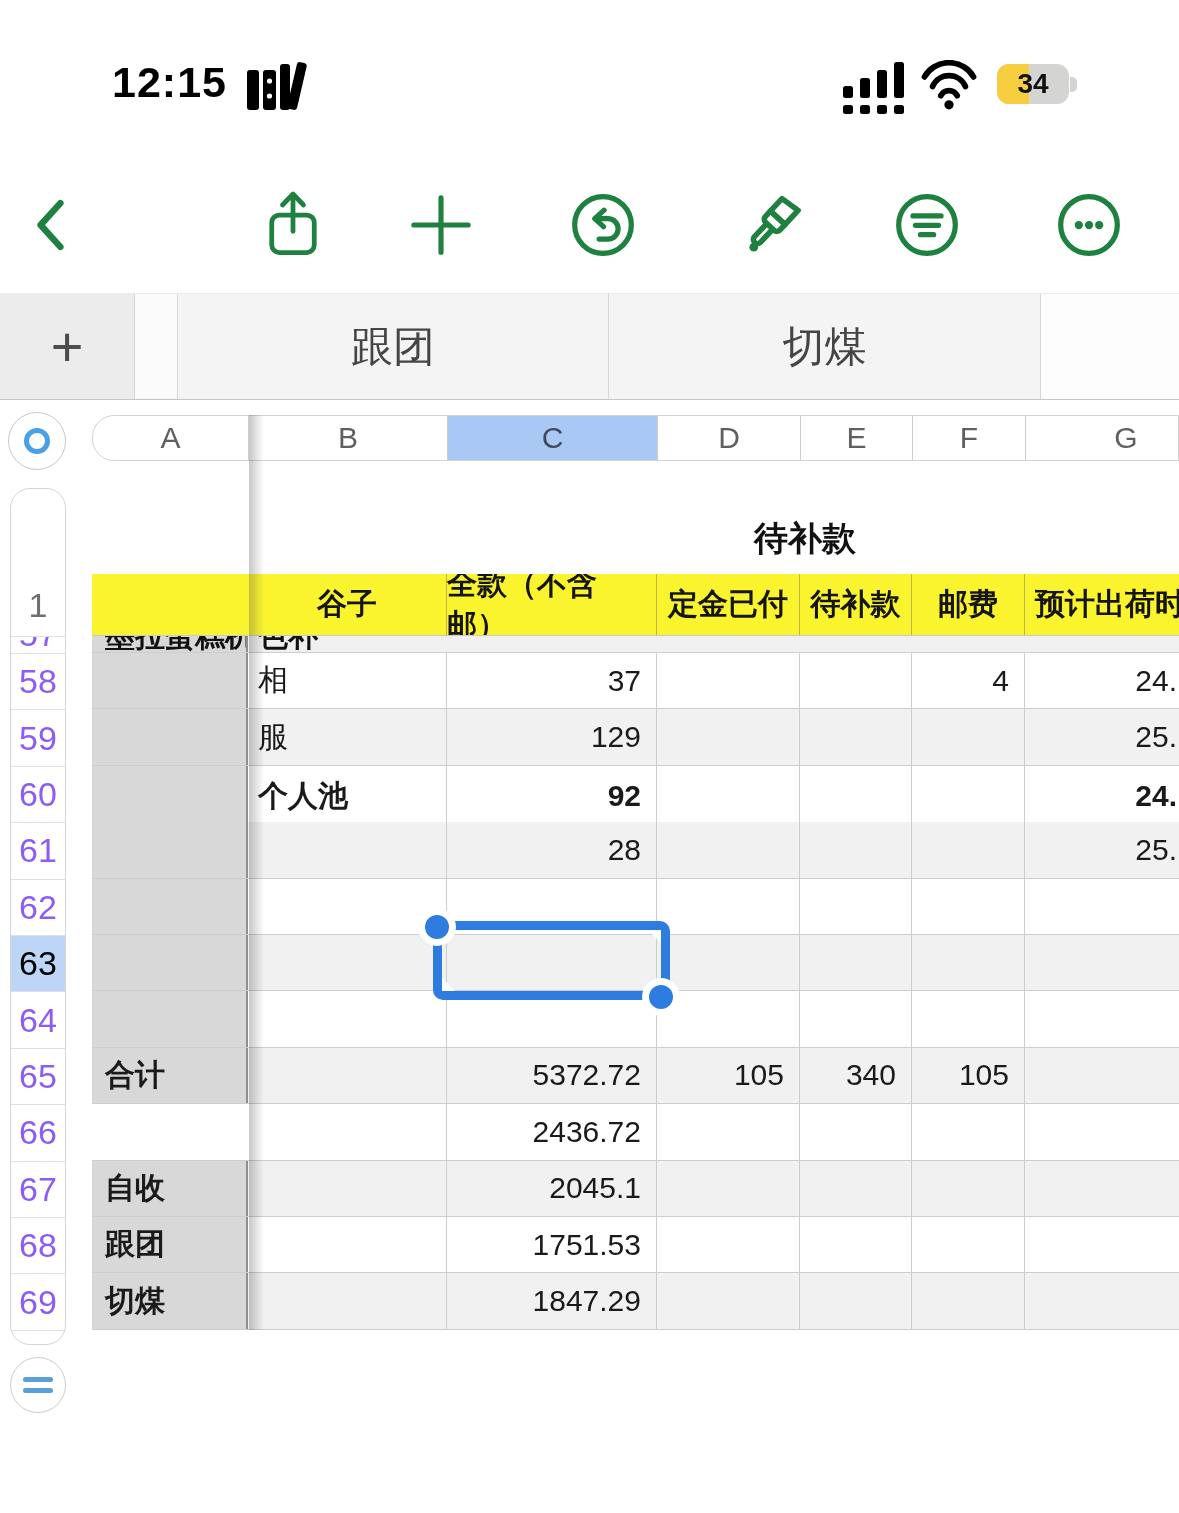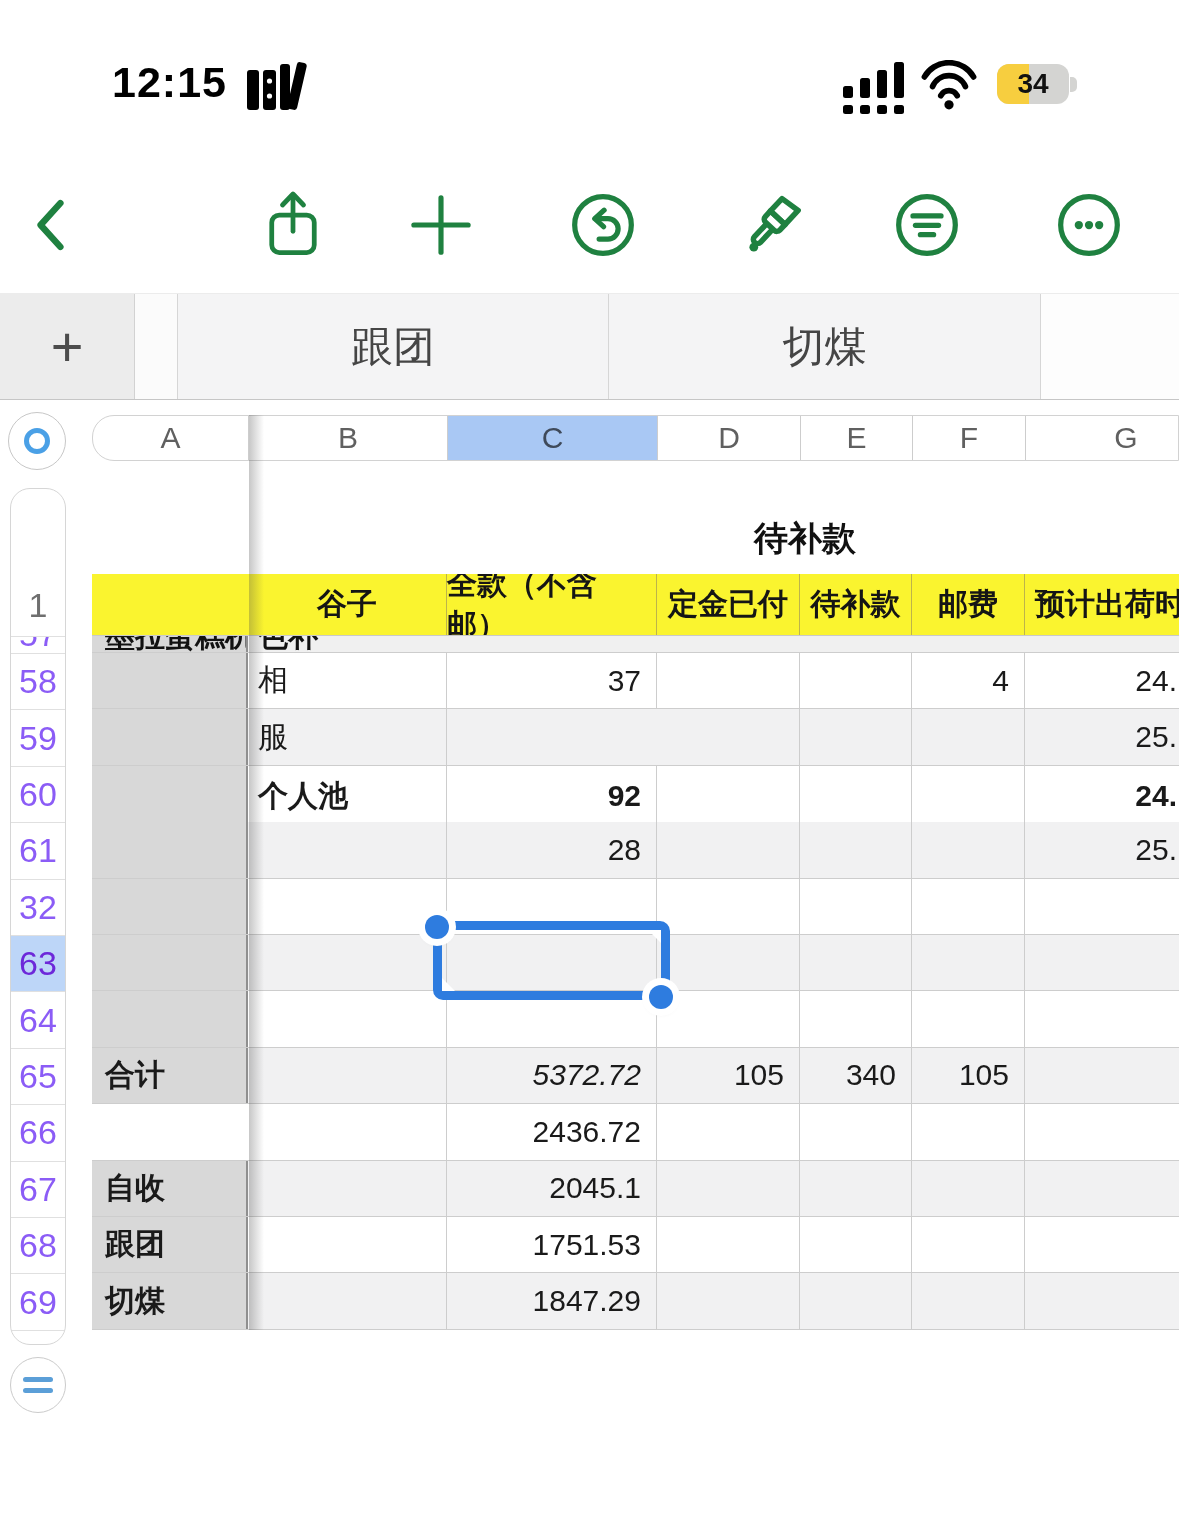--- a/index.html
+++ b/index.html
@@ -44,21 +44,21 @@
   .cc-d{left:565px;width:143px;}.cc-e{left:708px;width:112px;}.cc-f{left:820px;width:113px;}.cc-g{left:933px;width:200px;border-right:none;}
 
   
   .gutter{left:10px;top:488px;width:56px;height:857px;background:#fff;border:1px solid #d6d6d6;
           border-radius:20px;overflow:hidden;box-sizing:border-box;}
   .gcell{position:absolute;left:0;width:100%;display:flex;align-items:center;justify-content:center;
          font-size:34px;color:#8b5cf6;border-bottom:1px solid #e0e0e0;box-sizing:border-box;}
   .g1{top:86px;height:62px;color:#6f6f6f;}
   .gsliver{top:148px;height:17px;overflow:hidden;align-items:flex-start;}
   .gsliver span{display:block;margin-top:-22px;}
-  .gsel{background:#bdd6f8;color:#6d28d9;}
+  .gsel{background:#bdd6f8;color:#000000;}
 
   
   .sheet-title{left:805px;top:516px;transform:translateX(-50%);font-size:34px;font-weight:700;color:#111;white-space:nowrap;}
 
   
   .hrow{left:92px;top:574px;width:1087px;height:62px;background:#faf42f;overflow:hidden;z-index:2;
         border-bottom:1px solid #c9c9c9;box-sizing:border-box;}
   .hcell{position:absolute;top:0;height:100%;display:flex;align-items:center;justify-content:center;
          font-size:30px;font-weight:700;color:#151515;border-right:1px solid #bdb44a;box-sizing:border-box;}
   .hc-a{left:0;width:156px;border-right:2px solid #8f8f8f;}
@@ -209,21 +209,21 @@
 <div class="abs gutter">
   <div class="gcell g1">1</div>
   <div class="gcell gsliver">
     <span>57</span>
   </div>
   <div id="gutter-rows">
       <div class="gcell" style="top: 165px; height: 56.4px;">58</div>
       <div class="gcell" style="top: 221.4px; height: 56.4px;">59</div>
       <div class="gcell" style="top: 277.8px; height: 56.4px;">60</div>
       <div class="gcell" style="top: 334.2px; height: 56.4px;">61</div>
-      <div class="gcell" style="top: 390.6px; height: 56.4px;">32</div>
+      <div class="gcell" style="top: 390.6px; height: 56.4px;">62</div>
       <div class="gcell gsel" style="top: 447px; height: 56.4px;">63</div>
       <div class="gcell" style="top: 503.4px; height: 56.4px;">64</div>
       <div class="gcell" style="top: 559.8px; height: 56.4px;">65</div>
       <div class="gcell" style="top: 616.2px; height: 56.4px;">66</div>
       <div class="gcell" style="top: 672.6px; height: 56.4px;">67</div>
       <div class="gcell" style="top: 729px; height: 56.4px;">68</div>
       <div class="gcell" style="top: 785.4px; height: 56.4px;">69</div>
     </div>
 </div>
 
@@ -253,20 +253,21 @@
       <div class="tcell col-b" style="left: 156px; width: 199px;">相</div>
       <div class="tcell col-c" style="left: 355px; width: 210px;">37</div>
       <div class="tcell col-d" style="left: 565px; width: 143px;"></div>
       <div class="tcell col-e" style="left: 708px; width: 112px;"></div>
       <div class="tcell col-f" style="left: 820px; width: 113px;">4</div>
       <div class="tcell col-g" style="left: 933px; width: 154px;">24.</div>
     </div>
     <div class="trow alt" style="top: 709.4px; height: 56.4px;">
       <div class="tcell col-a" style="left: 0px; width: 156px;"></div>
       <div class="tcell col-b" style="left: 156px; width: 199px;">服</div>
+      <div class="tcell col-c" style="left: 355px; width: 210px;">129</div>
       <div class="tcell col-d" style="left: 565px; width: 143px;"></div>
       <div class="tcell col-e" style="left: 708px; width: 112px;"></div>
       <div class="tcell col-f" style="left: 820px; width: 113px;"></div>
       <div class="tcell col-g" style="left: 933px; width: 154px;">25.</div>
     </div>
     <div class="trow" style="top: 765.8px; height: 62px; font-weight: bold;">
       <div class="tcell col-a" style="left: 0px; width: 156px;"></div>
       <div class="tcell col-b" style="left: 156px; width: 199px;">个人池</div>
       <div class="tcell col-c" style="left: 355px; width: 210px;">92</div>
       <div class="tcell col-d" style="left: 565px; width: 143px;"></div>
@@ -306,21 +307,21 @@
       <div class="tcell col-b" style="left: 156px; width: 199px;"></div>
       <div class="tcell col-c" style="left: 355px; width: 210px;"></div>
       <div class="tcell col-d" style="left: 565px; width: 143px;"></div>
       <div class="tcell col-e" style="left: 708px; width: 112px;"></div>
       <div class="tcell col-f" style="left: 820px; width: 113px;"></div>
       <div class="tcell col-g" style="left: 933px; width: 154px;"></div>
     </div>
     <div class="trow alt" style="top: 1047.8px; height: 56.4px;">
       <div class="tcell col-a" style="left: 0px; width: 156px;">合计</div>
       <div class="tcell col-b" style="left: 156px; width: 199px;"></div>
-      <div class="tcell col-c" style="left: 355px; width: 210px; font-style: italic;">5372.72</div>
+      <div class="tcell col-c" style="left: 355px; width: 210px;">5372.72</div>
       <div class="tcell col-d" style="left: 565px; width: 143px;">105</div>
       <div class="tcell col-e" style="left: 708px; width: 112px;">340</div>
       <div class="tcell col-f" style="left: 820px; width: 113px;">105</div>
       <div class="tcell col-g" style="left: 933px; width: 154px;"></div>
     </div>
     <div class="trow" style="top: 1104.2px; height: 56.4px;">
       <div class="tcell col-b" style="left: 156px; width: 199px;"></div>
       <div class="tcell col-c" style="left: 355px; width: 210px;">2436.72</div>
       <div class="tcell col-d" style="left: 565px; width: 143px;"></div>
       <div class="tcell col-e" style="left: 708px; width: 112px;"></div>

